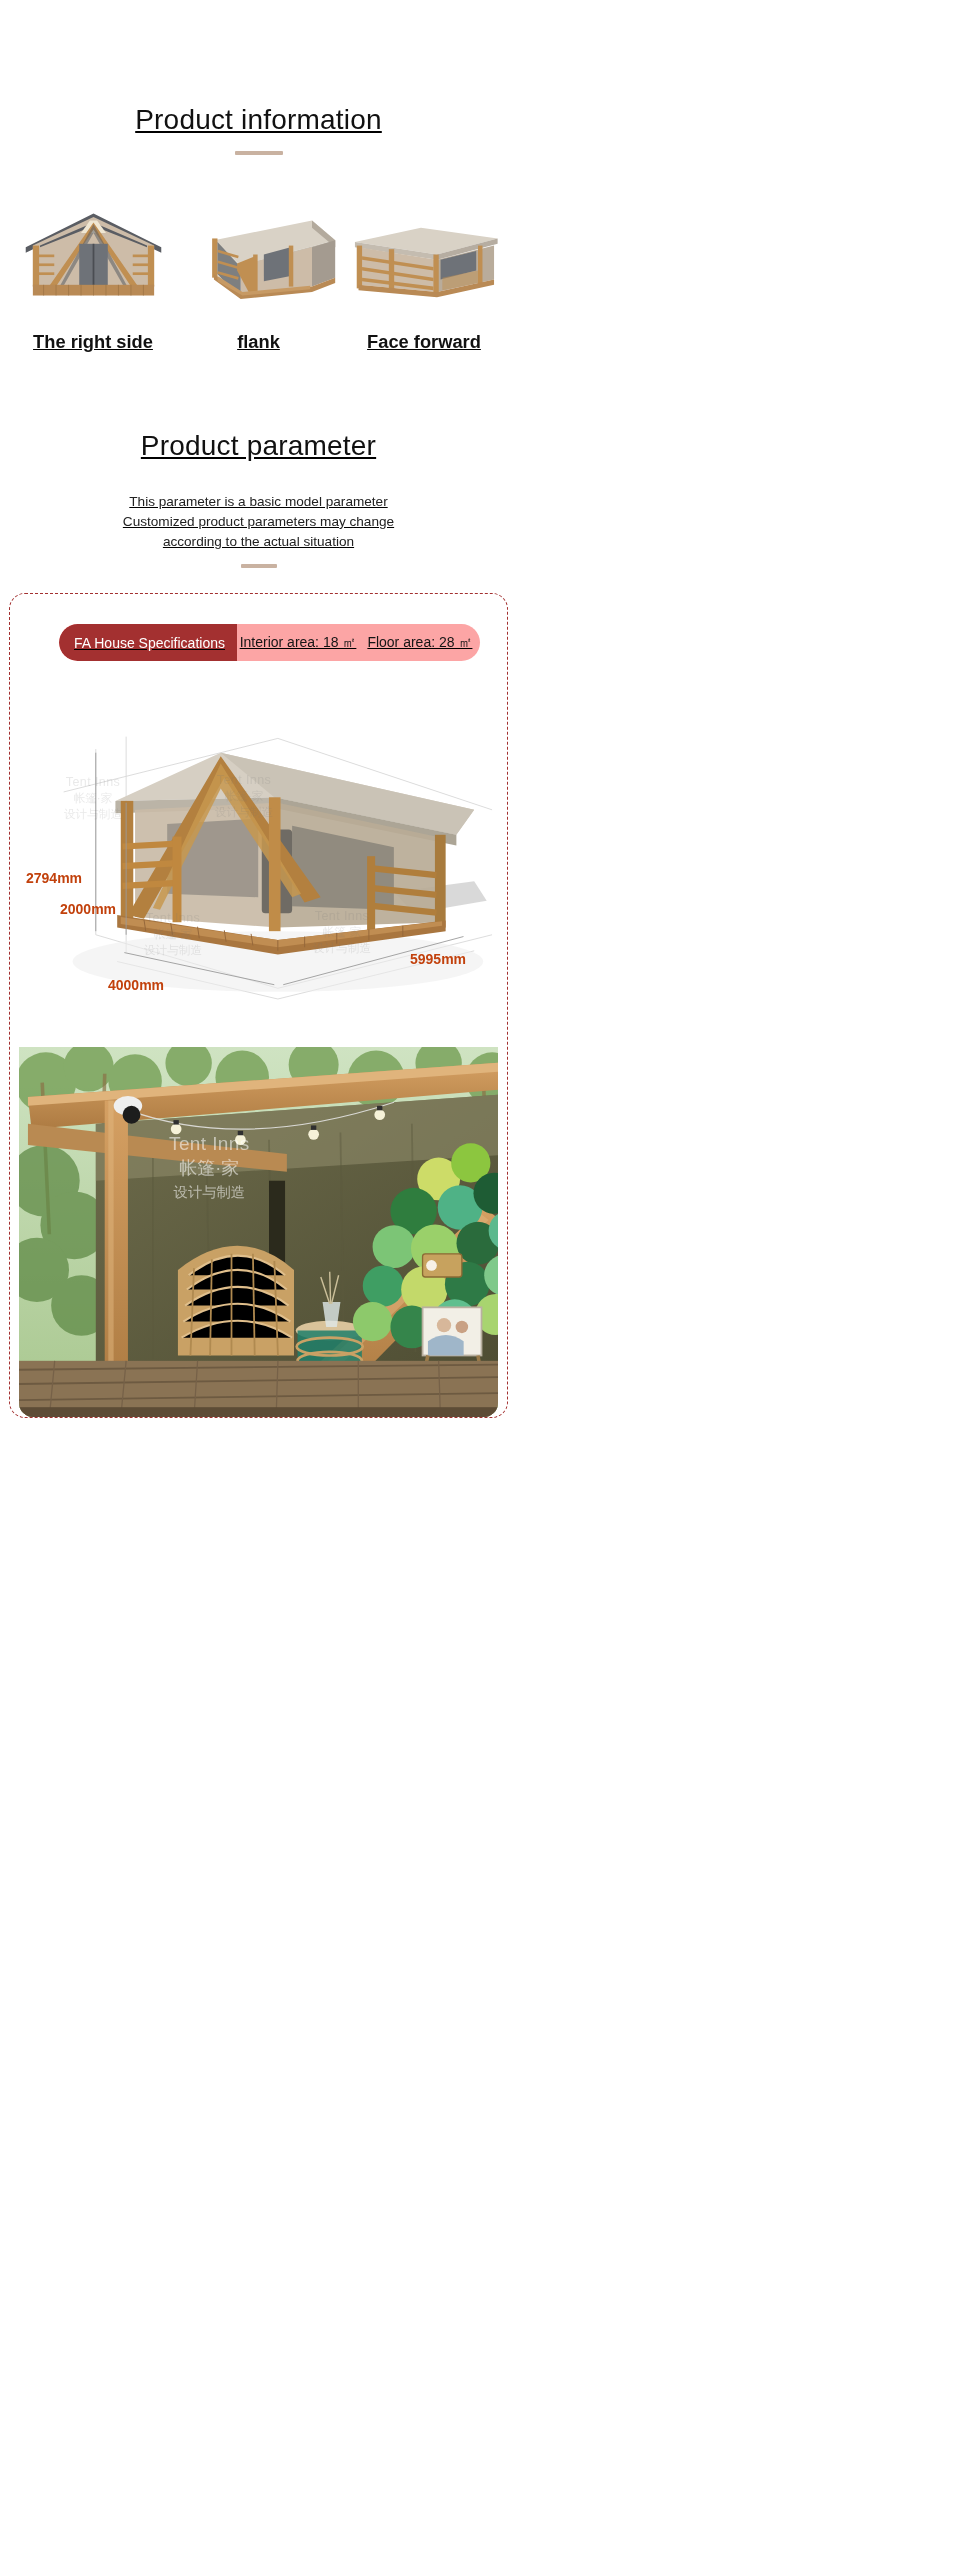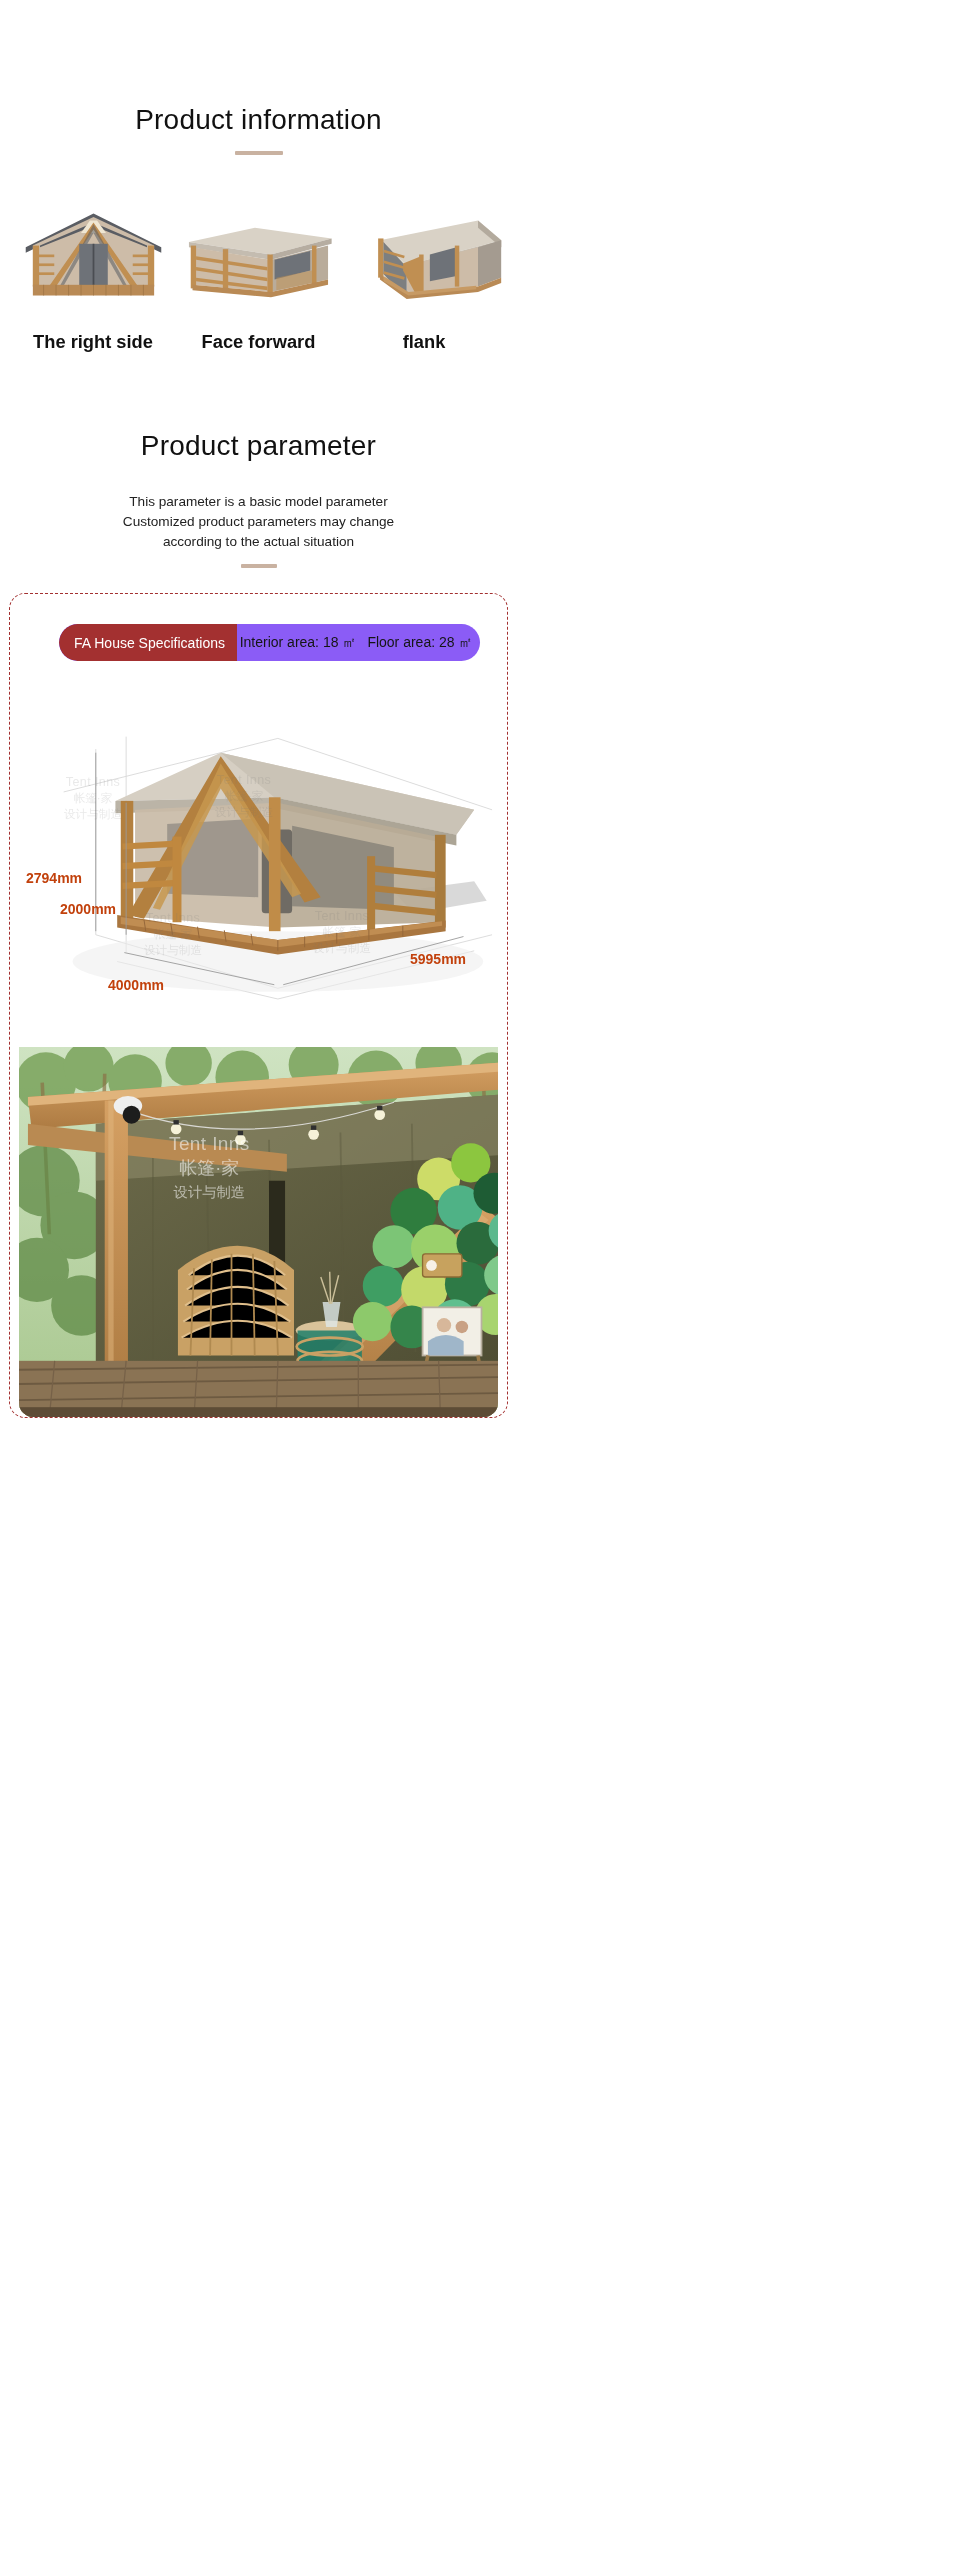--- a/index.html
+++ b/index.html
@@ -7,20 +7,21 @@
     width: 517px;
     background: #ffffff;
     font-family: "Liberation Sans", sans-serif;
   }
   .page {
     position: relative;
     width: 517px;
     min-height: 1386px;
     background: #ffffff;
     overflow: hidden;
+    text-decoration: underline;
   }
 
   
   .section-title {
     text-align: center;
     font-size: 28px;
     font-weight: 400;
     color: #111111;
     letter-spacing: 0.2px;
     line-height: 1.1;
@@ -80,21 +81,21 @@
     overflow: hidden;
   }
 
   .spec-bar {
     display: flex;
     align-items: stretch;
     height: 37px;
     margin: 0 27px 0 49px;
     border-radius: 19px;
     overflow: hidden;
-    background: #8b5cf6;
+    background: #fca5a5;
   }
   .spec-pill {
     background: #a33030;
     color: #ffffff;
     font-size: 14px;
     display: flex;
     align-items: center;
     padding: 0 12.5px 0 15px;
     white-space: nowrap;
     border-radius: 19px 0 0 19px;
@@ -207,43 +208,20 @@
             <line x1="146" y1="94" x2="146" y2="106"></line>
           </g>
         </svg>
       </div>
       <div class="thumb-caption">The right side</div>
     </div>
 
     <div class="thumb-cell">
       <div class="thumb-art">
         <svg viewBox="0 0 180 120" width="161" height="107">
-          <polygon points="12,46 86,30 172,42 104,60" fill="#d9d2c6"></polygon>
-          <polygon points="12,46 104,60 104,66 12,52" fill="#c4bcb0"></polygon>
-          <polygon points="104,60 172,42 172,48 104,66" fill="#b6ada1"></polygon>
-          <polygon points="16,52 104,66 104,102 16,94" fill="#cdbca8"></polygon>
-          <polygon points="104,66 168,50 168,88 104,102" fill="#b9ac9b"></polygon>
-          <rect x="14" y="50" width="6" height="48" fill="#c08f52"></rect>
-          <rect x="50" y="54" width="6" height="46" fill="#c08f52"></rect>
-          <rect x="100" y="60" width="6" height="44" fill="#c08f52"></rect>
-          <rect x="150" y="50" width="5" height="44" fill="#c08f52"></rect>
-          <polygon points="20,62 100,74 100,78 20,66" fill="#c08f52"></polygon>
-          <polygon points="20,74 100,86 100,90 20,78" fill="#c08f52"></polygon>
-          <polygon points="20,86 100,96 100,100 20,90" fill="#c08f52"></polygon>
-          <polygon points="108,66 148,56 148,78 108,88" fill="#6e7278"></polygon>
-          <polygon points="110,86 150,78 150,92 110,100" fill="#c08f52" opacity=".5"></polygon>
-          <polygon points="16,94 104,102 168,88 168,94 104,108 16,100" fill="#b98a55"></polygon>
-        </svg>
-      </div>
-      <div class="thumb-caption">Face forward</div>
-    </div>
-
-    <div class="thumb-cell">
-      <div class="thumb-art">
-        <svg viewBox="0 0 180 120" width="161" height="107">
           <polygon points="40,44 150,22 176,44 70,72" fill="#d9d2c6"></polygon>
           <polygon points="40,44 70,72 70,78 40,50" fill="#bdb5a8"></polygon>
           <polygon points="70,72 176,44 176,52 70,78" fill="#c7bfb2"></polygon>
           <polygon points="150,22 176,44 176,52 150,30" fill="#b3aa9d"></polygon>
           <polygon points="70,72 150,52 150,96 70,104" fill="#cdbca8"></polygon>
           <polygon points="150,52 176,44 176,86 150,96" fill="#a49b90"></polygon>
           <polygon points="40,44 70,72 70,104 40,82" fill="#e8e3d8"></polygon>
           <rect x="38" y="42" width="6" height="44" fill="#c08f52"></rect>
           <path d="M44 46 L70 74 L70 104 L64 104 L44 82 Z" fill="#5a5d63" opacity=".75"></path>
           <path d="M66 70 L86 62 L86 104 L80 104 L66 78 Z" fill="#c08f52"></path>
@@ -252,20 +230,43 @@
           <rect x="44" y="82" width="24" height="3" fill="#c08f52" transform="rotate(16 56 83)"></rect>
           <polygon points="96,60 126,52 126,84 96,90" fill="#6e7278"></polygon>
           <rect x="124" y="50" width="5" height="46" fill="#c08f52"></rect>
           <rect x="84" y="60" width="5" height="44" fill="#c08f52"></rect>
           <polygon points="40,82 70,104 150,96 176,86 176,92 150,102 70,110 40,88" fill="#b98a55"></polygon>
           <polygon points="44,84 72,102 148,95 148,99 72,106 44,90" fill="#c79a64"></polygon>
         </svg>
       </div>
       <div class="thumb-caption">flank</div>
     </div>
+
+    <div class="thumb-cell">
+      <div class="thumb-art">
+        <svg viewBox="0 0 180 120" width="161" height="107">
+          <polygon points="12,46 86,30 172,42 104,60" fill="#d9d2c6"></polygon>
+          <polygon points="12,46 104,60 104,66 12,52" fill="#c4bcb0"></polygon>
+          <polygon points="104,60 172,42 172,48 104,66" fill="#b6ada1"></polygon>
+          <polygon points="16,52 104,66 104,102 16,94" fill="#cdbca8"></polygon>
+          <polygon points="104,66 168,50 168,88 104,102" fill="#b9ac9b"></polygon>
+          <rect x="14" y="50" width="6" height="48" fill="#c08f52"></rect>
+          <rect x="50" y="54" width="6" height="46" fill="#c08f52"></rect>
+          <rect x="100" y="60" width="6" height="44" fill="#c08f52"></rect>
+          <rect x="150" y="50" width="5" height="44" fill="#c08f52"></rect>
+          <polygon points="20,62 100,74 100,78 20,66" fill="#c08f52"></polygon>
+          <polygon points="20,74 100,86 100,90 20,78" fill="#c08f52"></polygon>
+          <polygon points="20,86 100,96 100,100 20,90" fill="#c08f52"></polygon>
+          <polygon points="108,66 148,56 148,78 108,88" fill="#6e7278"></polygon>
+          <polygon points="110,86 150,78 150,92 110,100" fill="#c08f52" opacity=".5"></polygon>
+          <polygon points="16,94 104,102 168,88 168,94 104,108 16,100" fill="#b98a55"></polygon>
+        </svg>
+      </div>
+      <div class="thumb-caption">Face forward</div>
+    </div>
   </div>
 
   <div class="param-head">
     <h2 class="section-title">Product parameter</h2>
     <div class="param-sub">
       <div>This parameter is a basic model parameter</div>
       <div>Customized product parameters may change</div>
       <div>according to the actual situation</div>
     </div>
     <div class="param-rule"></div>

